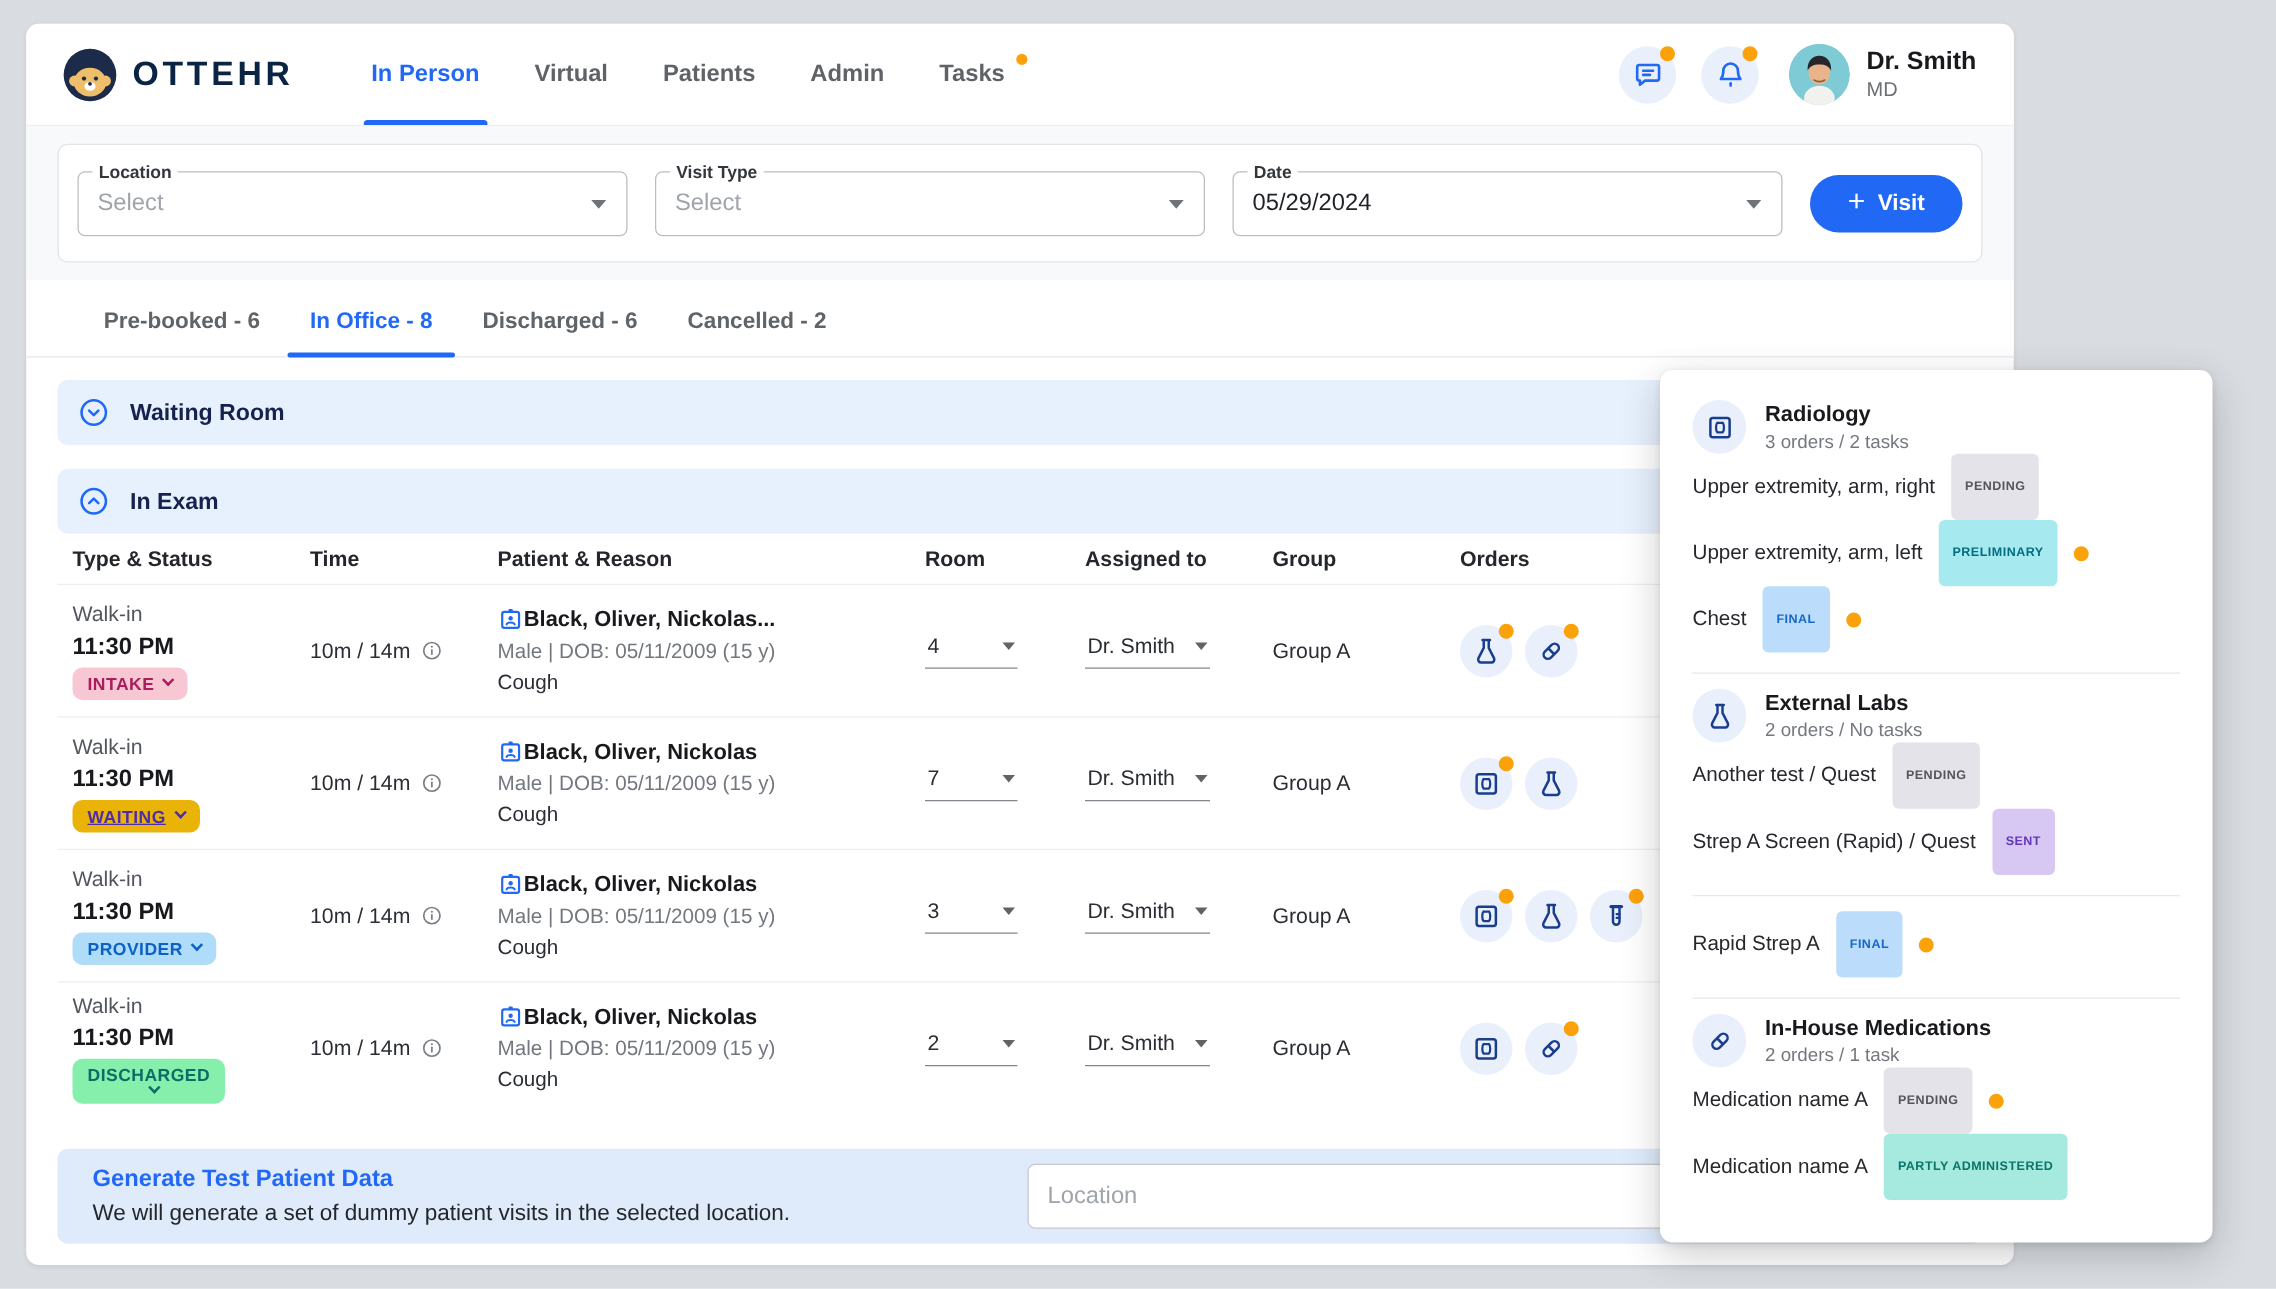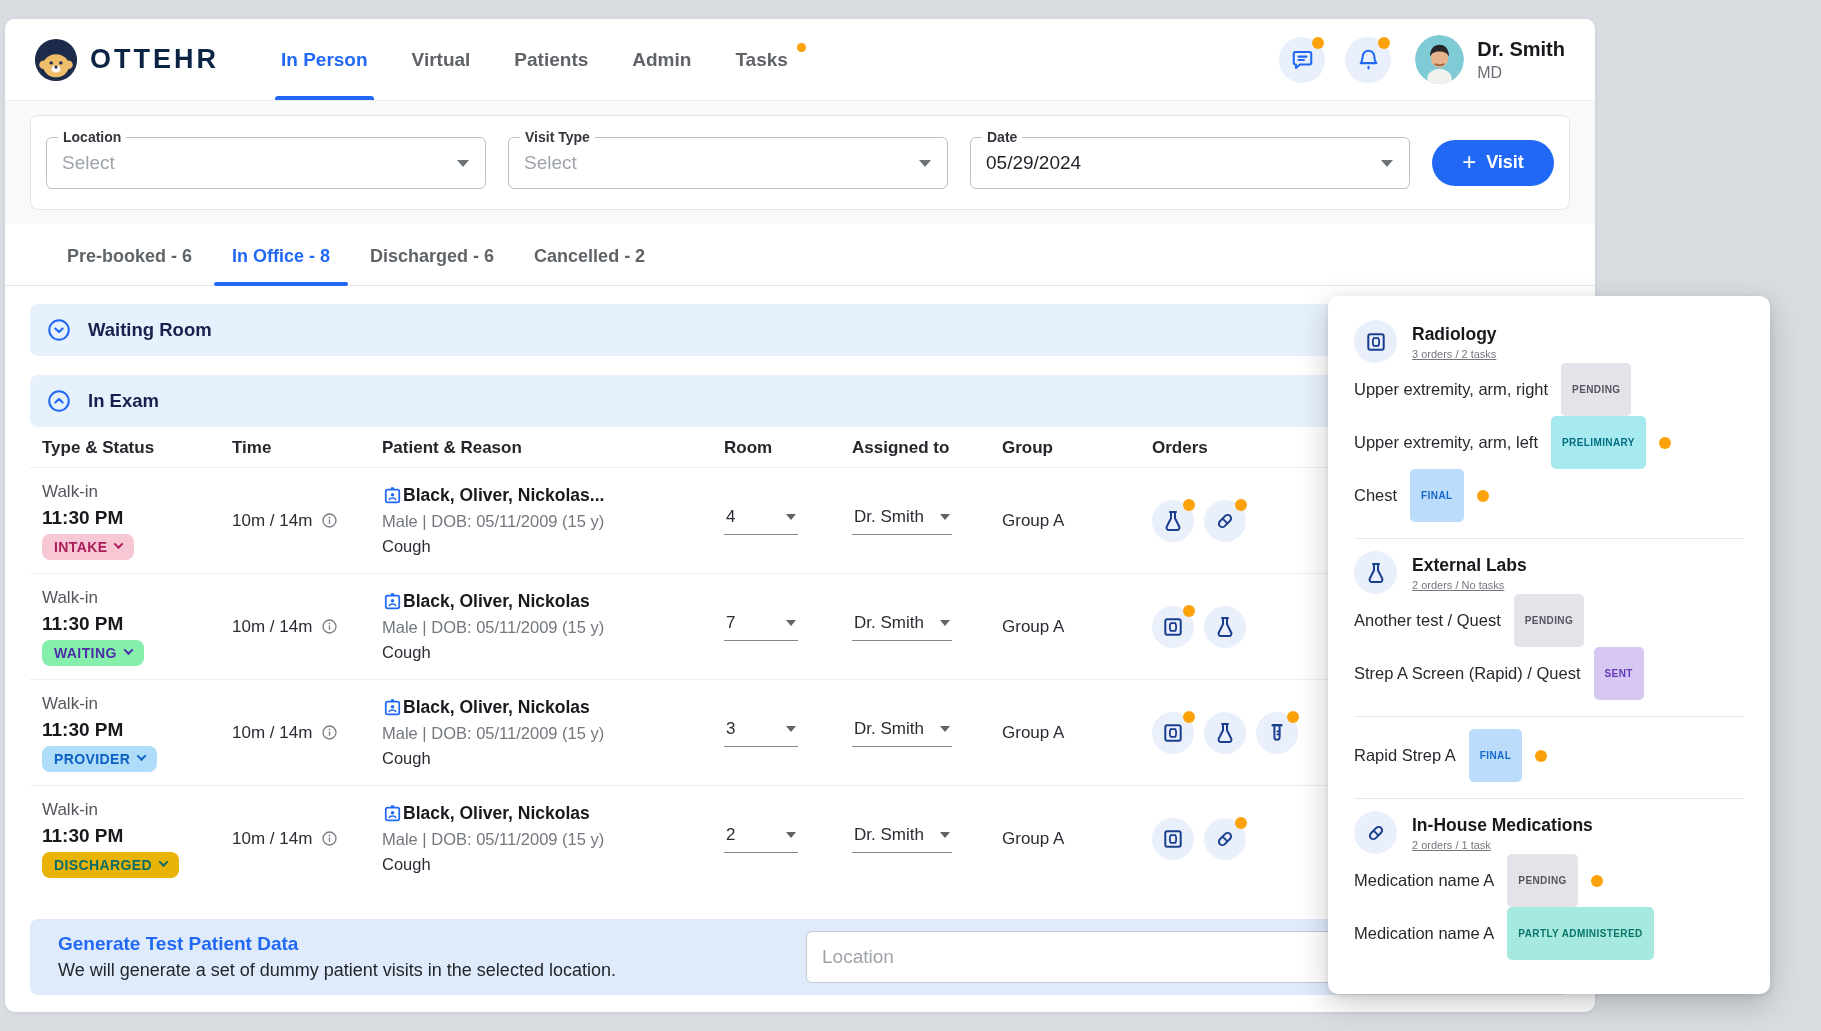--- a/index.html
+++ b/index.html
@@ -1,18 +1,18 @@
 <!DOCTYPE html>
 <html><head>
 <meta charset="utf-8">
 <style>
   * { margin:0; padding:0; box-sizing:border-box; }
   html,body { width:1821px; height:1031px; }
   body { background:#d9dde2; font-family:"Liberation Sans","DejaVu Sans",sans-serif; color:#23262b; position:relative; overflow:hidden; }
-  .app { position:absolute; left:5px; top:19px; width:1590px; height:993px; background:#fff; border-radius:10px; box-shadow:0 1px 4px rgba(0,0,0,.08); overflow:hidden; }
+  .app { position:absolute; left:21px; top:19px; width:1590px; height:993px; background:#fff; border-radius:10px; box-shadow:0 1px 4px rgba(0,0,0,.08); overflow:hidden; }
 
   
   .hdr { height:82px; display:flex; align-items:center; padding:0 30px 0 28px; border-bottom:1px solid #eceef0; background:#fff; }
   .brand { display:flex; align-items:center; gap:11px; }
   .brand svg { width:46px; height:46px; }
   .brand-name { font-size:27px; font-weight:700; letter-spacing:3px; color:#0b2444; }
   .nav { display:flex; height:100%; margin-left:40px; }
   .nav-item { position:relative; display:flex; align-items:center; padding:0 22px; font-size:19px; font-weight:700; color:#5f6368; cursor:pointer; }
   .nav-item.active { color:#2169f5; }
   .nav-item.active::after { content:""; position:absolute; left:16px; right:16px; bottom:0; height:4px; background:#2169f5; border-radius:3px 3px 0 0; }
@@ -56,23 +56,23 @@
   .trow { height:106px; border-top:1px solid #eceef1; }
   .trow:first-of-type { border-top:none; }
   .trow:last-of-type { border-bottom:1px solid #eceef1; }
 
   .cell-type { display:flex; flex-direction:column; align-items:flex-start; gap:5px; }
   .t-walkin { font-size:17px; color:#52565d; }
   .t-time { font-size:19px; font-weight:700; color:#17191d; }
   .chip { display:inline-flex; align-items:center; border-radius:8px; padding:5px 12px; font-size:14px; font-weight:700; letter-spacing:.4px; cursor:pointer; }
   .chev { width:7px; height:7px; border-right:2.2px solid currentColor; border-bottom:2.2px solid currentColor; transform:rotate(45deg) translate(-1px,-1px); display:inline-block; margin-left:8px; margin-bottom:3px; }
   .st-intake { background:#f7c7d4; color:#aa1e5c; }
-  .st-waiting { background:#86efac; color:#4d2da8; }
+  .st-waiting { background:#eab308; color:#4d2da8;text-decoration:underline; }
   .st-provider { background:#aedcf9; color:#0d60c4; }
-  .st-discharged { background:#eab308; color:#0b6e66; }
+  .st-discharged { background:#86efac; color:#0b6e66;flex-direction:column; }
 
   .cell-time { display:flex; align-items:center; gap:8px; font-size:17px; color:#2a2d33; }
   .cell-time svg { width:19px; height:19px; color:#7a7f85; }
 
   .cell-patient { display:flex; flex-direction:column; gap:6px; }
   .p-name { display:flex; align-items:center; gap:0; font-size:17.5px; font-weight:700; color:#17191d; cursor:pointer; }
   .p-name svg { width:21px; height:21px; color:#2169f5; }
   .p-demo { font-size:16.5px; color:#73787f; }
   .p-reason { font-size:16.5px; color:#2a2d33; }
 
@@ -89,21 +89,21 @@
 
   
   .pop { position:absolute; left:1328px; top:296px; width:442px; background:#fff; border-radius:10px; box-shadow:0 10px 32px rgba(0,0,0,.20), 0 2px 6px rgba(0,0,0,.10); padding:22px 26px 18px; z-index:50; }
   .pop-sec { padding:12px 0 16px; }
   .pop-sec + .pop-sec { border-top:1px solid #e7e8ea; }
   .pop-sec:first-child { padding-top:2px; }
   .pop-head { display:flex; align-items:center; gap:15px; }
   .pop-ico { width:43px; height:43px; border-radius:50%; background:#e9f0fc; display:flex; align-items:center; justify-content:center; }
   .pop-ico svg { width:24px; height:24px; color:#1a3e8e; }
   .pop-title { font-size:17.5px; font-weight:700; color:#17191d; }
-  .pop-sub { font-size:11px; color:#74787e; margin-top:3px;text-decoration:underline; }
+  .pop-sub { font-size:15px; color:#74787e; margin-top:3px; }
   .pop-item { display:flex; align-items:center; gap:13px; }
   .pi-label { font-size:16.5px; color:#26282d; }
   .pchip { display:inline-block; border-radius:5px; padding:21px 11px; font-size:10px; font-weight:700; letter-spacing:.4px; white-space:nowrap; }
   .c-pending { background:#e3e3e9; color:#54555e; }
   .c-preliminary { background:#a6e9ee; color:#026e80; }
   .c-final { background:#bbddfb; color:#1667cb; }
   .c-sent { background:#d6c8f3; color:#6437b8; }
   .c-partly { background:#a5e9df; color:#0a7569; }
   .pi-dot { width:12px; height:12px; border-radius:50%; background:#fba10a; flex:0 0 auto; }
 

